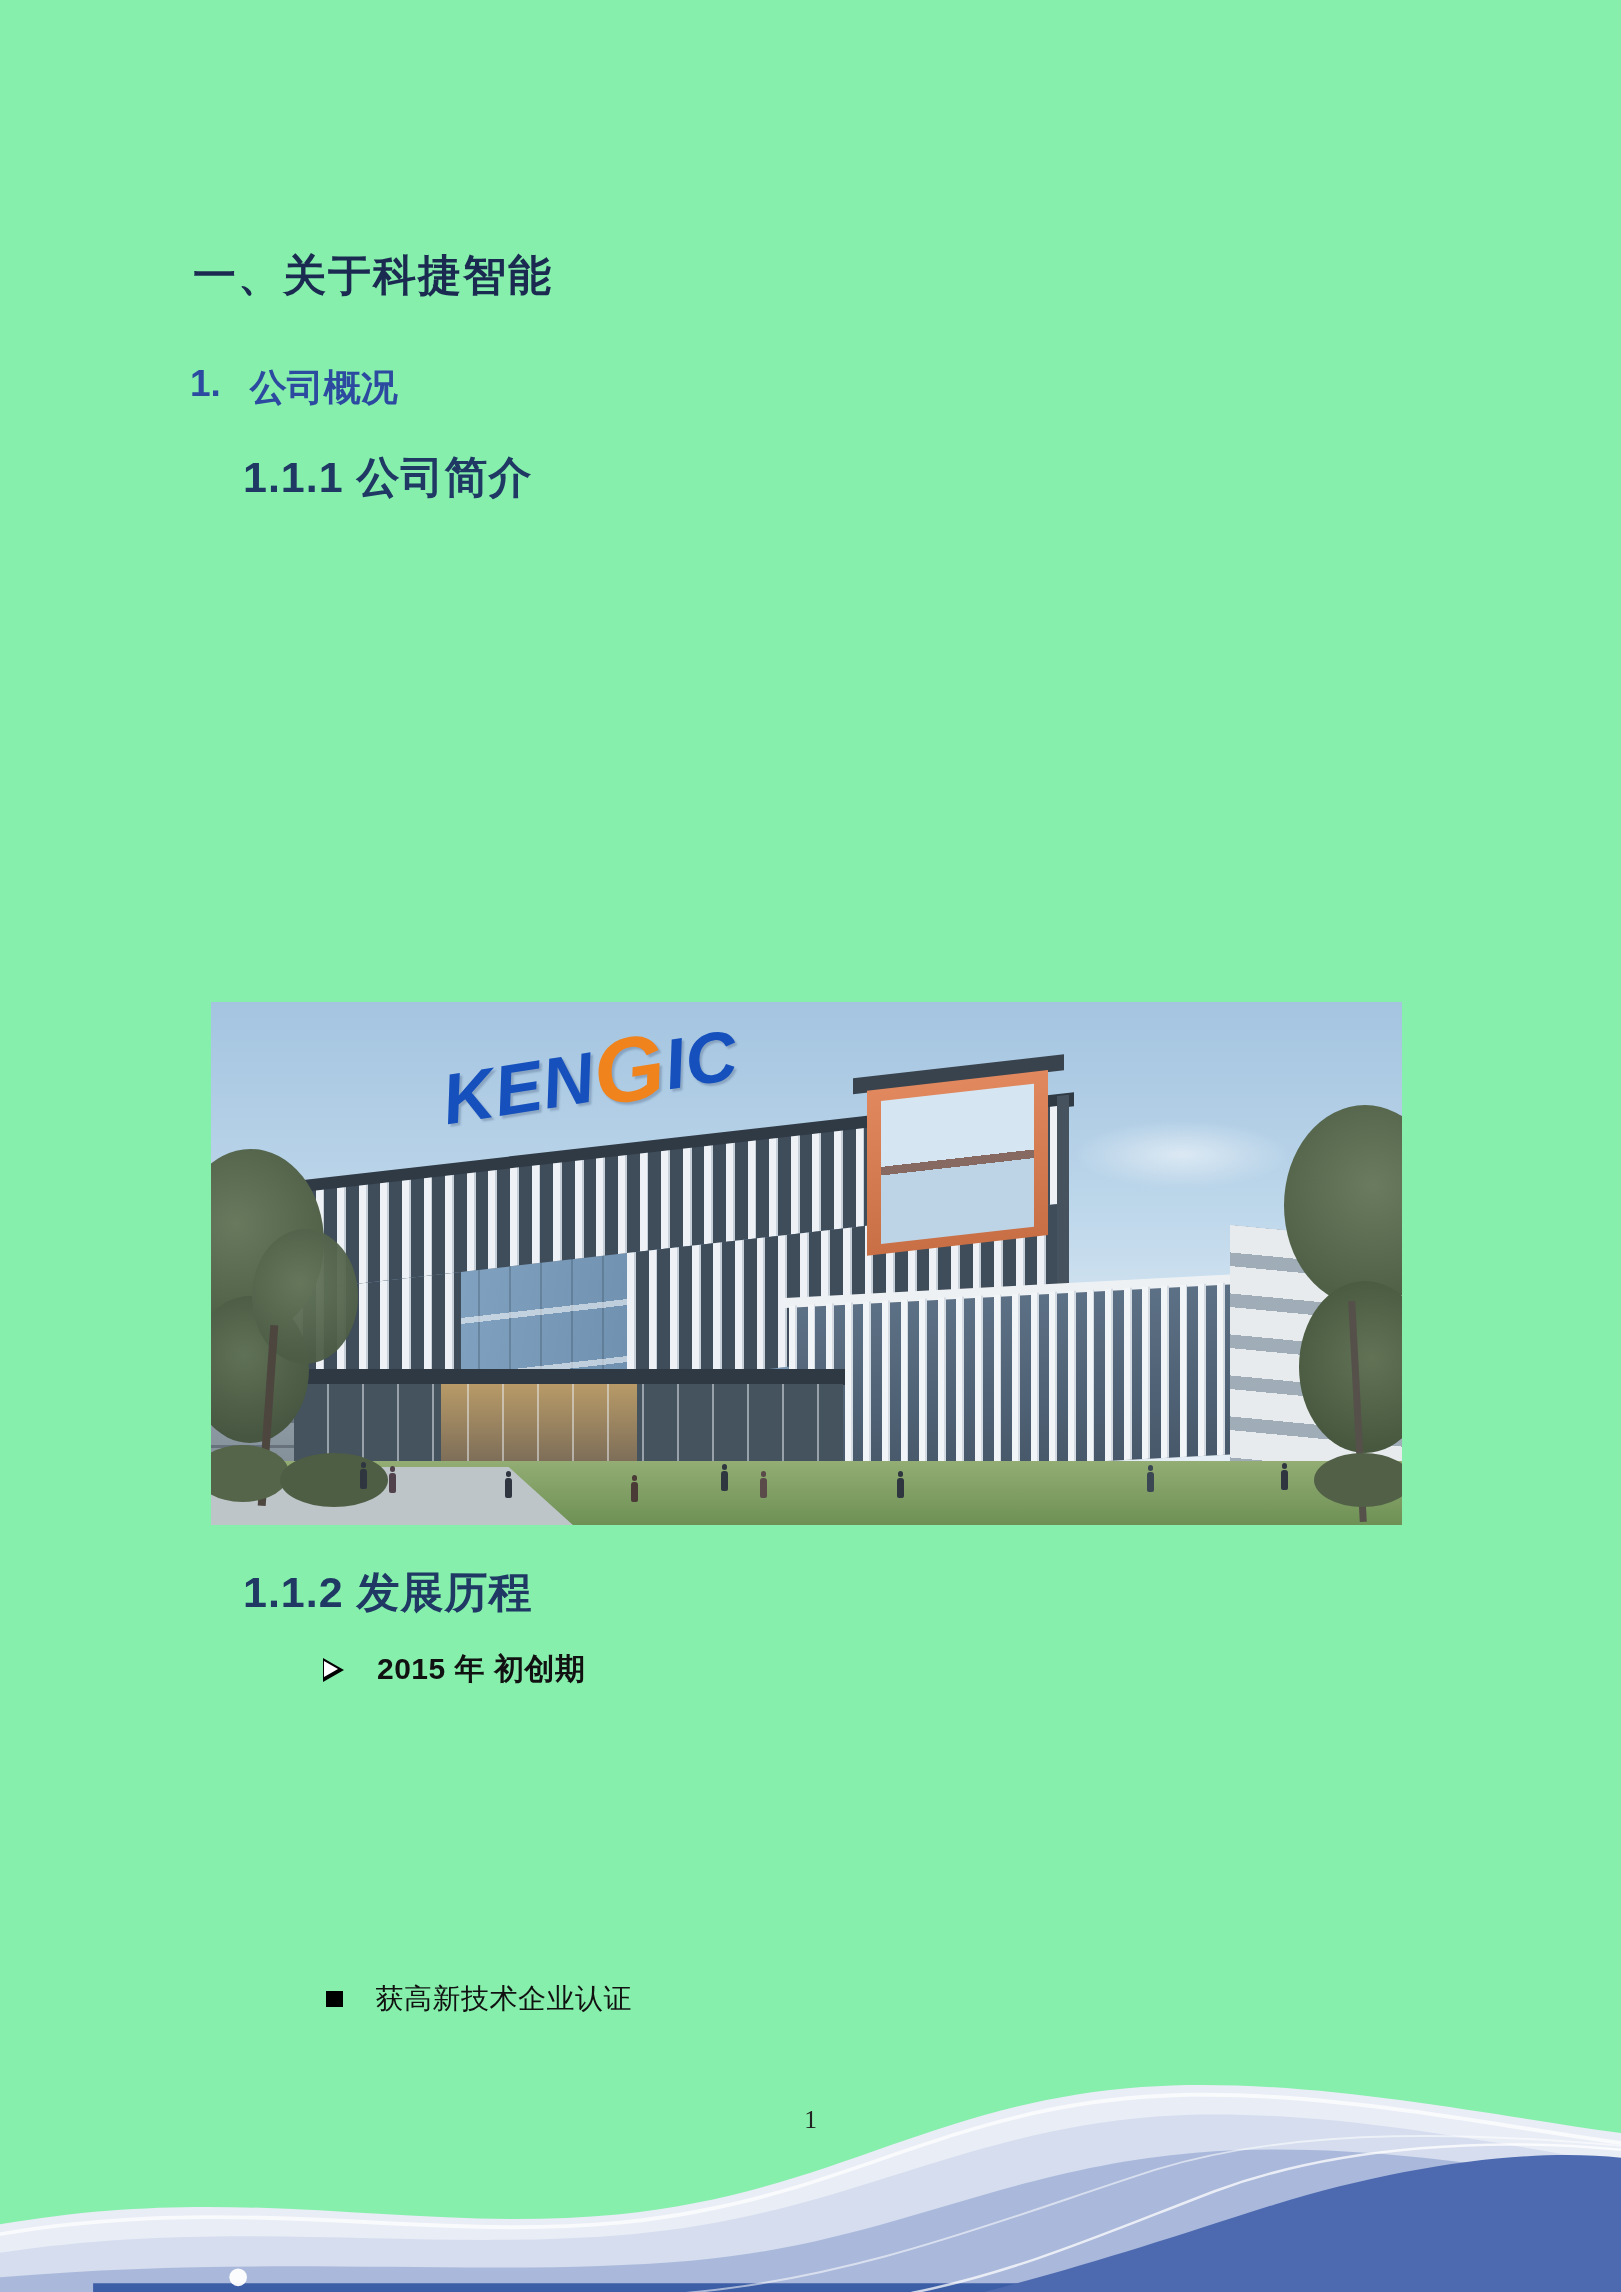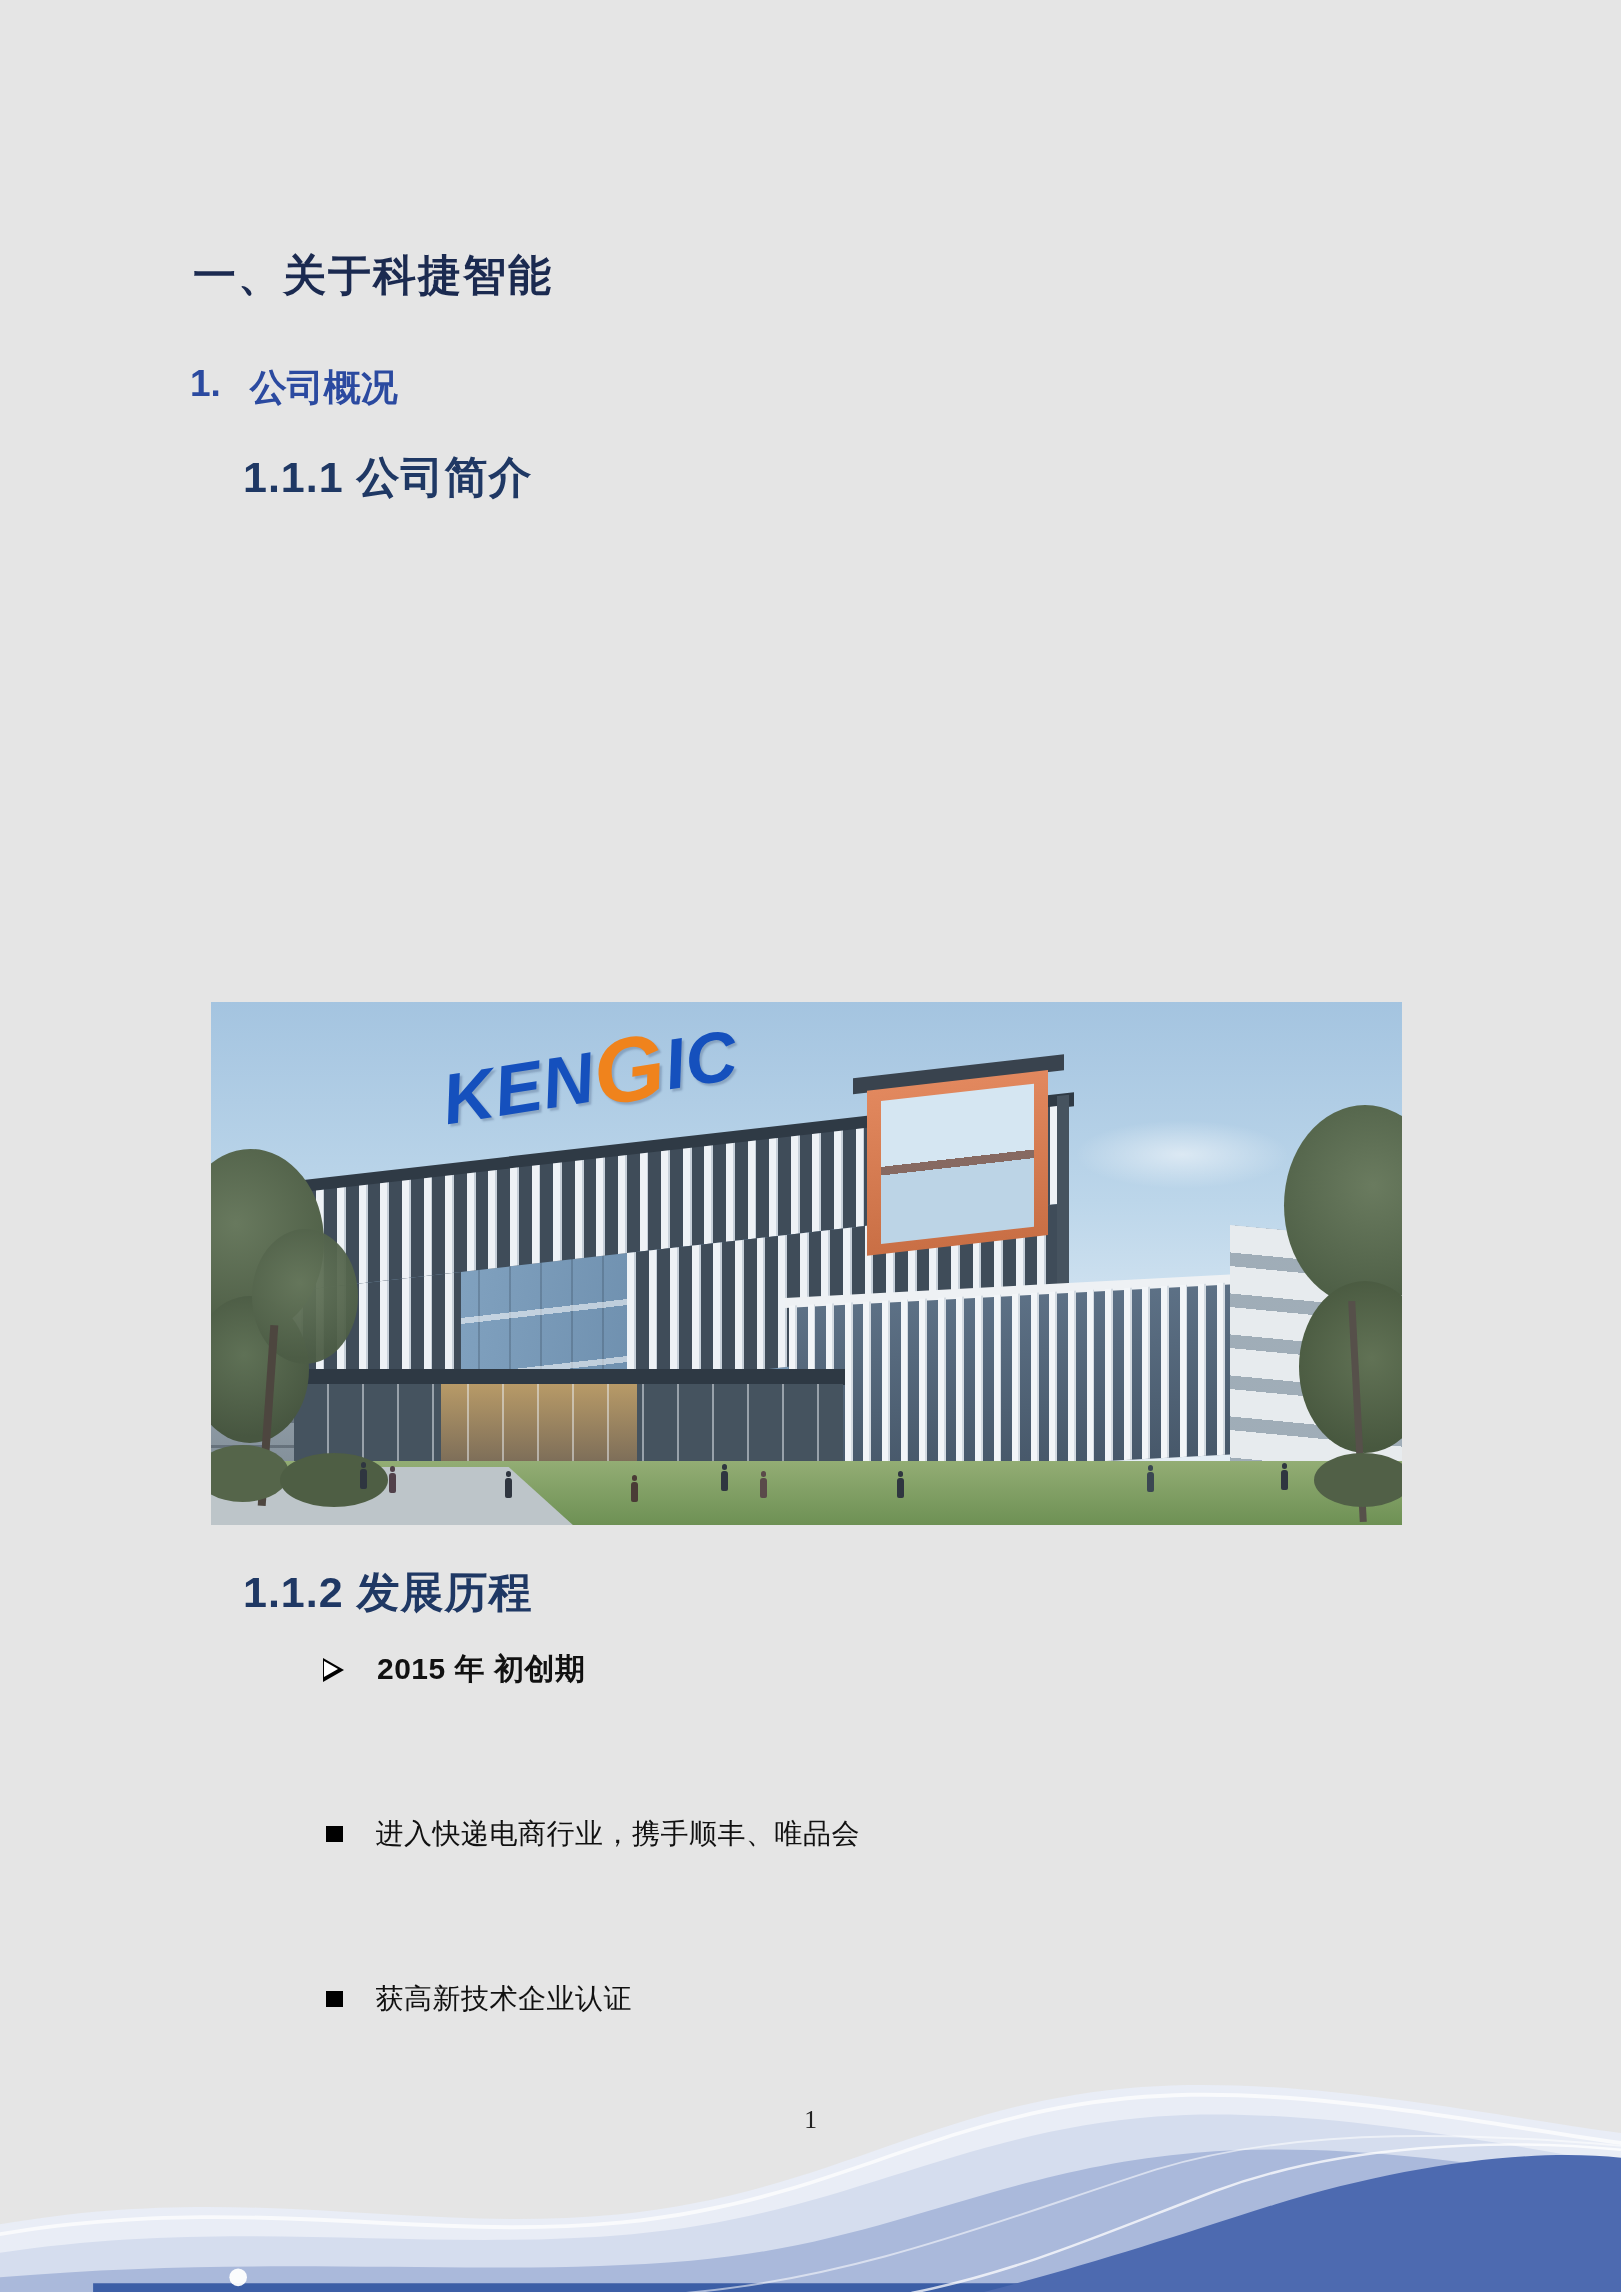--- a/index.html
+++ b/index.html
@@ -1,17 +1,17 @@
 <!DOCTYPE html>
 <html><head>
 <meta charset="utf-8">
 <style>
   html,body{margin:0;padding:0;background:#888;}
   .page{
-    position:relative; width:1621px; height:2293px; background:#e5e5e5;
+    position:relative; width:1621px; height:2293px; background:#86efac;
     margin:0 auto; overflow:hidden;
     font-family:"Liberation Sans","DejaVu Sans",sans-serif;
   }
   
   .h1{position:absolute;left:193px;top:247px;font-size:43px;font-weight:800;color:#1b2a50;letter-spacing:2px;}
   .h2row{position:absolute;left:190px;top:363px;font-size:37px;font-weight:800;color:#2b4aa0;display:flex;gap:29px;}
   .h3{position:absolute;font-size:43px;font-weight:800;color:#1f3864;letter-spacing:1px;}
   .h3.intro{left:243px;top:449px;}
   .h3.history{left:243px;top:1564px;}
   .body-par{
@@ -155,24 +155,20 @@
       <span>KEN</span><span class="g">G</span><span>IC</span>
     </div>
   </div>
 
   <div class="h3 history">1.1.2 发展历程</div>
 
   <div class="tl-item phase" style="top:1649px;">
     <span class="bullet-arrow"></span>
     <span class="txt">2015 年 初创期</span>
   </div>
-  <div class="tl-item event" style="top:1815px;">
-    <span class="bullet-square"></span>
-    <span class="txt">进入快递电商行业，携手顺丰、唯品会</span>
-  </div>
   <div class="tl-item event" style="top:1980px;">
     <span class="bullet-square"></span>
     <span class="txt">获高新技术企业认证</span>
   </div>
 
   <div class="pagenum">1</div>
 
   <svg class="footer-svg" viewBox="0 0 1654 262" preserveAspectRatio="none">
     <path fill="#e9edf6" d="M0 192 C 250 148, 420 202, 630 182 C 850 160, 950 68, 1165 52 C 1330 40, 1525 82, 1654 99 L 1654 262 L 0 262 Z"></path>
     <path fill="#ffffff" opacity="0.7" d="M0 200 C 250 158, 425 208, 635 188 C 855 166, 955 76, 1168 60 C 1332 48, 1527 90, 1654 107 L 1654 111 C 1527 94, 1332 52, 1168 64 C 955 80, 855 170, 635 192 C 425 212, 250 162, 0 204 Z"></path>

